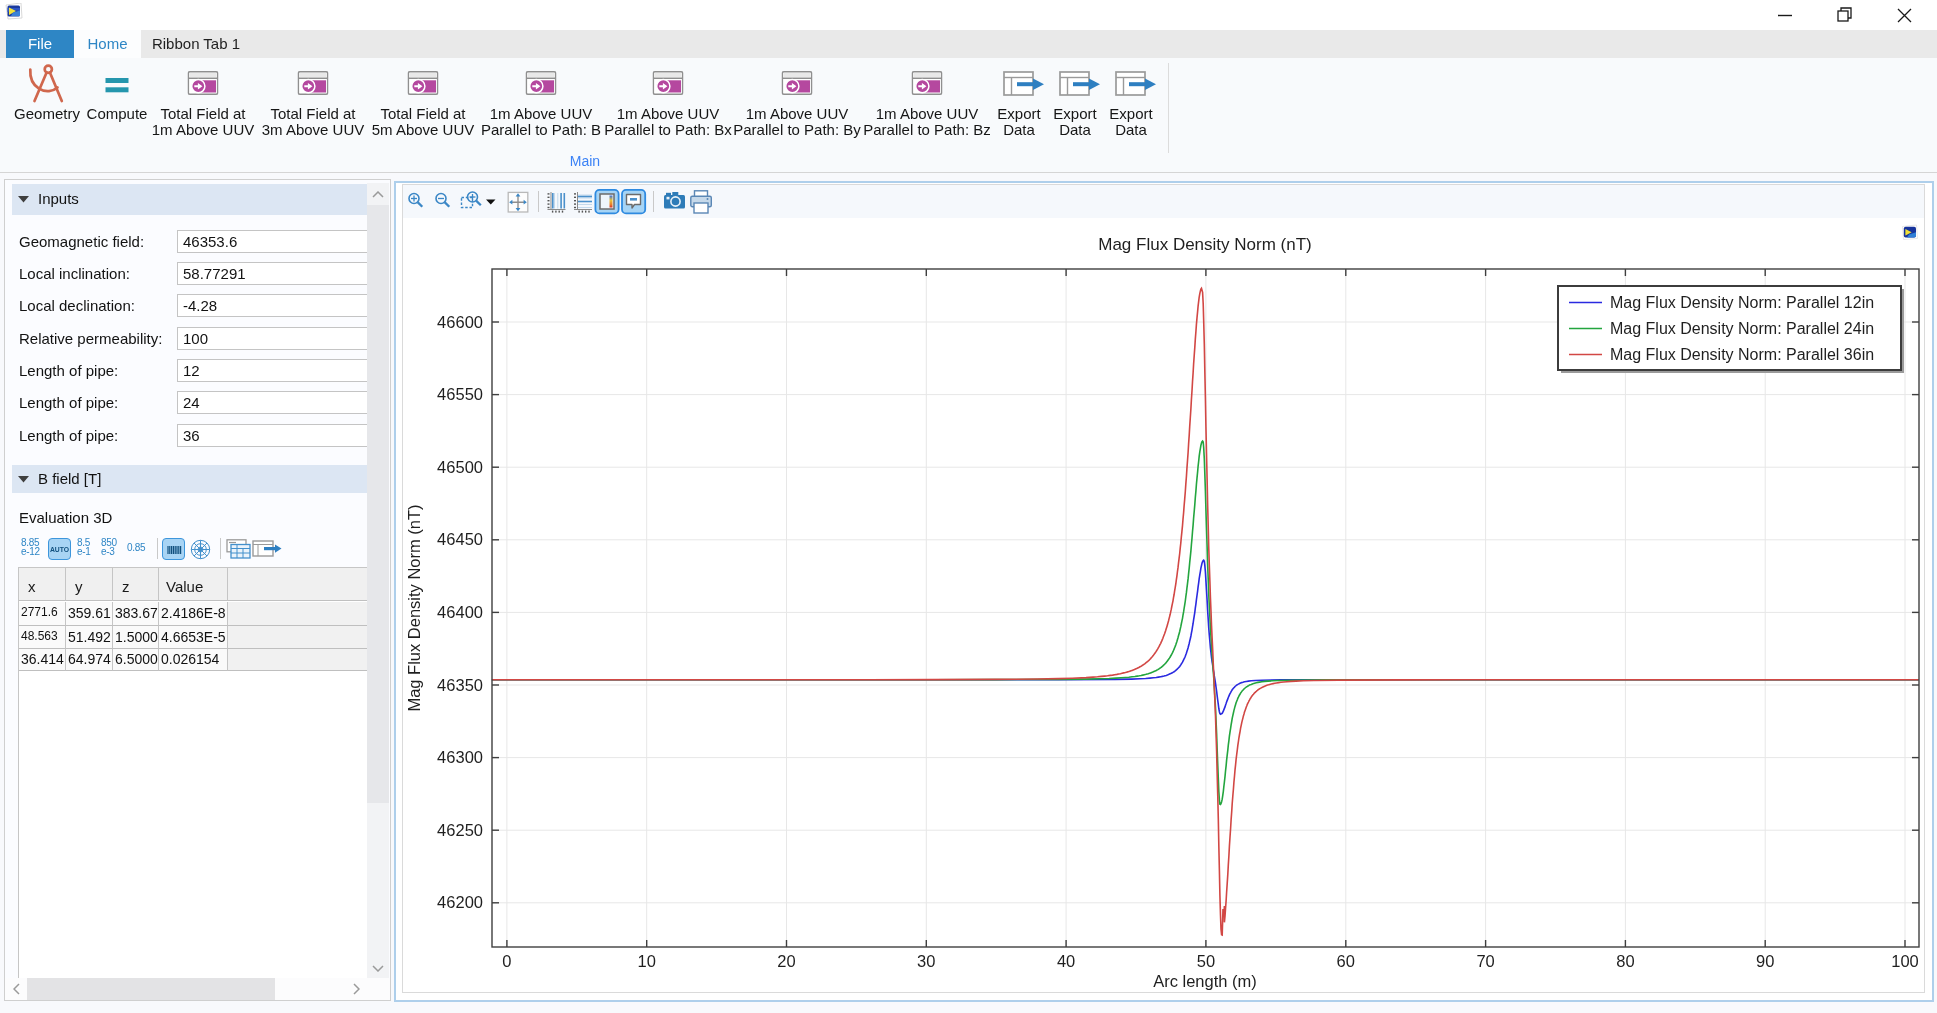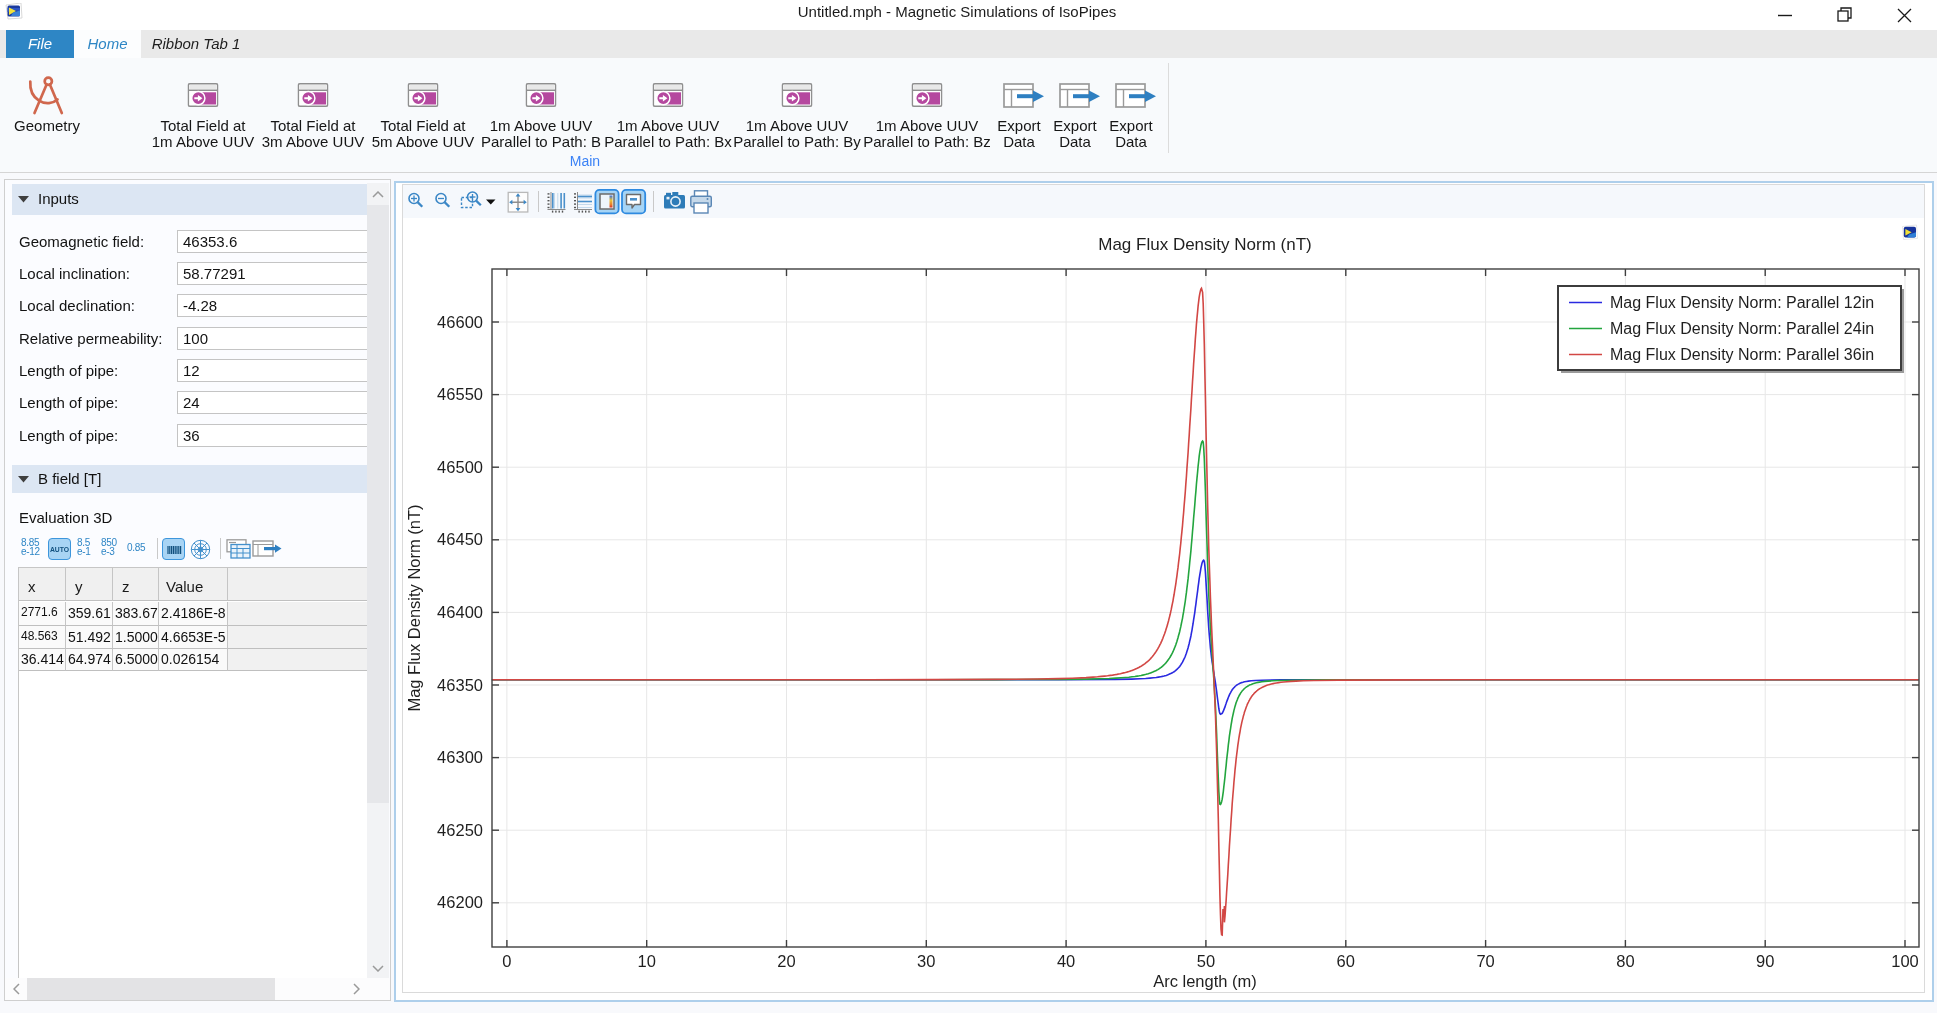--- a/index.html
+++ b/index.html
@@ -4,31 +4,31 @@
 <style>
 * { margin:0; padding:0; box-sizing:border-box; }
 html,body { width:1937px; height:1013px; overflow:hidden; background:#f8f9fc;
   font-family:"Liberation Sans", sans-serif; }
 .abs { position:absolute; }
 
 #titlebar { position:absolute; left:0; top:0; width:1937px; height:30px; background:#ffffff; }
 #title { position:absolute; left:0; top:0; width:1914px; height:24px; line-height:24px;
   text-align:center; font-size:15px; color:#1b1b1b; }
 
-#tabrow { position:absolute; left:0; top:30px; width:1937px; height:28px; background:#e9e9e9;font-style:italic; }
+#tabrow { position:absolute; left:0; top:30px; width:1937px; height:28px; background:#e9e9e9; }
 #tab-file { position:absolute; left:6px; top:0; width:68px; height:28px; background:#2e86c5;
   color:#fff; font-size:15px; text-align:center; line-height:28px; }
 #tab-home { position:absolute; left:74px; top:0; width:67px; height:28px; background:#fcfdfe;
   color:#2e86c5; font-size:15px; text-align:center; line-height:28px; }
 #tab-r1 { position:absolute; left:141px; top:0; width:110px; height:28px;
   color:#1f1f1f; font-size:15px; text-align:center; line-height:28px; }
 
 #ribbon { position:absolute; left:0; top:58px; width:1937px; height:115px; background:#f8fafc;
   border-bottom:1px solid #d5d5d5; }
-.rbtn { position:absolute; top:0; height:114px; text-align:center;margin-top:12px; }
+.rbtn { position:absolute; top:0; height:114px; text-align:center; }
 .rlabel { position:absolute; top:48px; width:100%; text-align:center; font-size:15px;
   line-height:16px; color:#161616; }
 .ricon { position:absolute; top:13px; left:50%; transform:translateX(-50%); }
 #mainlbl { position:absolute; left:385px; top:95px; width:400px; text-align:center;
   font-size:14px; color:#3b82f6; }
 #rsep { position:absolute; left:1168px; top:5px; height:90px; width:1px; background:#dcdcdc; }
 
 .sechdr { position:absolute; background:#dce6f3; font-size:15px; color:#121212; }
 .flabel { position:absolute; font-size:15px; color:#121212; }
 .finput { position:absolute; width:191px; height:23px; background:#fff; border:1px solid #c4c4c4;
@@ -39,21 +39,20 @@
 </head>
 <body>
 <div id="titlebar">
  <svg class="abs" style="left:5px;top:3px" width="18" height="17" viewBox="0 0 18 17">
    <polygon points="1,2 16,0 17,15 3,16" fill="#fff" stroke="#cfcfcf" stroke-width="0.8"></polygon>
    <rect x="2.5" y="2.5" width="12.5" height="11" rx="1.5" fill="#1b3a9e"></rect>
    <path d="M2.5,5 h12.5 v3 a20 20 0 0 0 -12.5 1 z" fill="#2d56c4"></path>
    <polygon points="4,4.5 11,8 4,12" fill="#f3e23a"></polygon>
    <path d="M8,9.5 L15,7.5 V13 H6 Z" fill="#3f8fe0" opacity="0.85"></path>
  </svg>
- <div id="title">Untitled.mph - Magnetic Simulations of IsoPipes</div>
  <svg class="abs" style="left:1770px;top:0" width="167" height="30" viewBox="0 0 167 30">
    <line x1="8" y1="15.5" x2="22" y2="15.5" stroke="#1a1a1a" stroke-width="1.4"></line>
    <rect x="68" y="11" width="10" height="10" fill="none" stroke="#1a1a1a" stroke-width="1.3"></rect>
    <path d="M71,11 V8 H81 V18 H78" fill="none" stroke="#1a1a1a" stroke-width="1.3"></path>
    <path d="M128,9 L141,22 M141,9 L128,22" stroke="#1a1a1a" stroke-width="1.3"></path>
  </svg>
 </div>
 <div id="tabrow">
  <div id="tab-file">File</div>
  <div id="tab-home">Home</div>
@@ -65,20 +64,27 @@
 <div class="rbtn" style="left:12px;width:70px">
       <svg class="ricon" style="top:6px" width="38" height="40" viewBox="0 0 38 40">
         <g fill="none" stroke="#d0674d" stroke-width="2.7" stroke-linecap="round">
           <circle cx="20.3" cy="5.3" r="3.6"></circle>
           <path d="M18.6,8.5 L6.5,37"></path>
           <path d="M21.9,8.5 L33.8,37"></path>
           <path d="M2.3,5.5 C1.8,13 4.5,20.5 11,24.7 C17.5,28.8 25,27.5 29.5,23.5"></path>
         </g>
       </svg>
       <div class="rlabel">Geometry</div>
+    </div>
+<div class="rbtn" style="left:79px;width:76px">
+      <svg class="ricon" style="top:20px" width="24" height="18" viewBox="0 0 24 18">
+        <rect x="0.5" y="0" width="23" height="5" fill="#2596ad"></rect>
+        <rect x="0.5" y="9.3" width="23" height="5" fill="#2596ad"></rect>
+      </svg>
+      <div class="rlabel">Compute</div>
     </div>
 <div class="rbtn" style="left:147px;width:112px">
       <svg class="ricon" width="31" height="24" viewBox="0 0 31 24">
         <rect x="0.8" y="0.8" width="29.4" height="22.4" rx="1.5" fill="#fff" stroke="#8f8f8f" stroke-width="1.6"></rect>
         <rect x="2" y="2" width="27" height="4" fill="#e8e8e8"></rect>
         <line x1="1" y1="7.2" x2="30" y2="7.2" stroke="#8f8f8f" stroke-width="1.4"></line>
         <rect x="12.5" y="9.3" width="16" height="12.2" fill="#b5489f"></rect>
         <circle cx="10.8" cy="15.2" r="6.6" fill="#b5489f" stroke="#fff" stroke-width="1.5"></circle>
         <path d="M6.8,14.2 h3.6 v-2.2 l4.5,3.2 -4.5,3.2 v-2.2 h-3.6 z" fill="#fff"></path>
       </svg>

